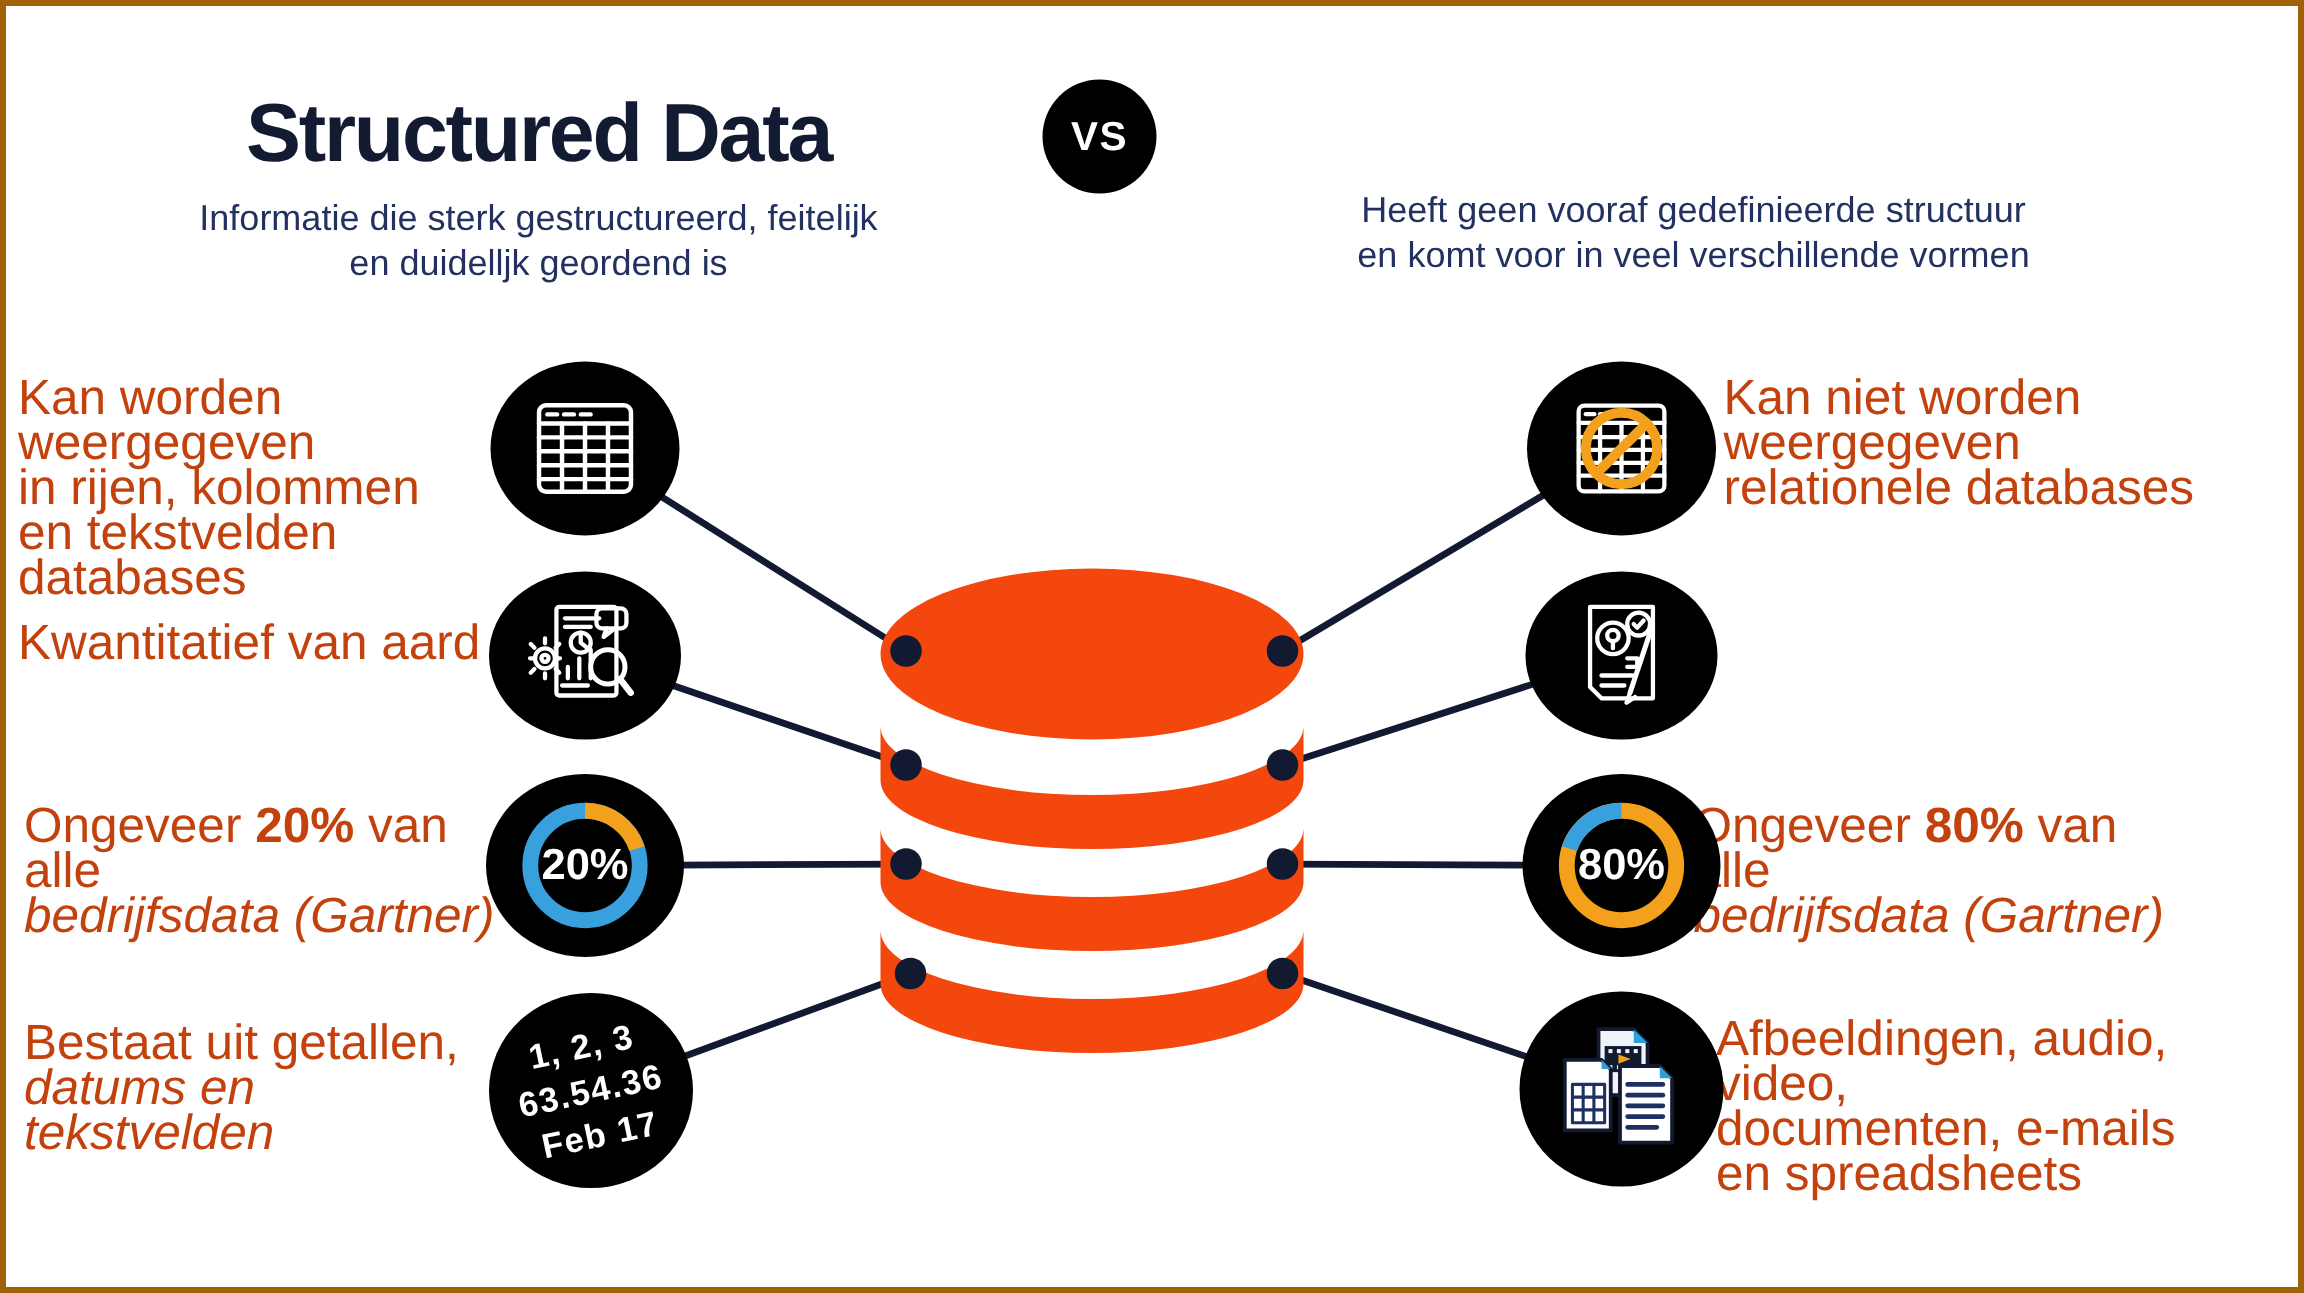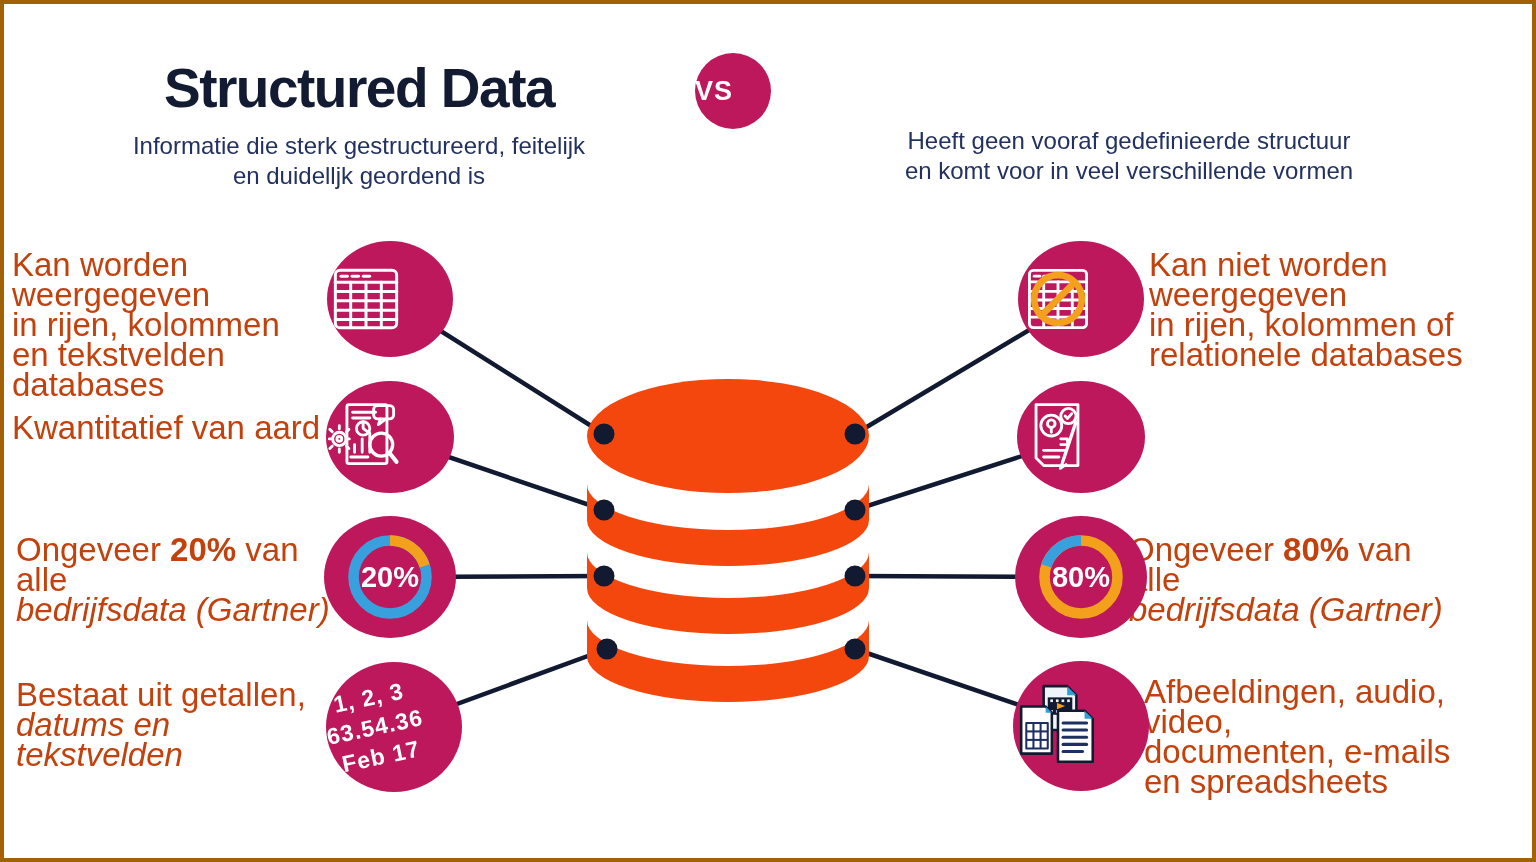--- a/index.html
+++ b/index.html
@@ -16,22 +16,22 @@
     position:absolute;text-align:center;color:#22315f;
     font-size:24px;line-height:30px;font-weight:400;
   }
   .label{
     position:absolute;text-align:left;color:#c2410c;
     font-size:33px;line-height:30px;
   }
   .label .b{font-weight:700;}
   .label .i{font-style:italic;}
   .node{
-    position:absolute;background:#be185d;border-radius:50%;
-    display:flex;align-items:center;
+    position:absolute;background:#000000;border-radius:50%;
+    display:flex;align-items:center;justify-content:center;
   }
   .vs-text{color:#ffffff;font-weight:700;font-size:27px;letter-spacing:1px;}
   .donut-wrap{position:relative;width:100%;height:100%;display:flex;align-items:center;justify-content:center;}
   .donut-label{
     position:absolute;left:0;top:0;right:0;bottom:0;
     display:flex;align-items:center;justify-content:center;
     color:#fff;font-size:29px;font-weight:700;
   }
   .numtext{
     transform:rotate(-12deg);color:#ffffff;font-weight:700;
@@ -100,21 +100,20 @@
     <div><span>Ongeveer </span><span class="b">20%</span><span> van alle</span></div>
     <div class="i">bedrijfsdata (Gartner)</div>
   </div>
   <div class="label" style="left:12px;top:676px;width:325px">
     <div>Bestaat uit getallen,</div>
     <div class="i">datums en tekstvelden</div>
   </div>
 
   <div class="label" style="left:1145px;top:246px;width:320px">
     <div>Kan niet worden weergegeven</div>
-    <div>in rijen, kolommen of</div>
     <div>relationele databases</div>
   </div>
   <div class="label" style="left:1125px;top:531px;width:320px">
     <div><span>Ongeveer </span><span class="b">80%</span><span> van alle</span></div>
     <div class="i">bedrijfsdata (Gartner)</div>
   </div>
   <div class="label" style="left:1140px;top:673px;width:325px">
     <div>Afbeeldingen, audio, video,</div>
     <div>documenten, e-mails</div>
     <div>en spreadsheets</div>

